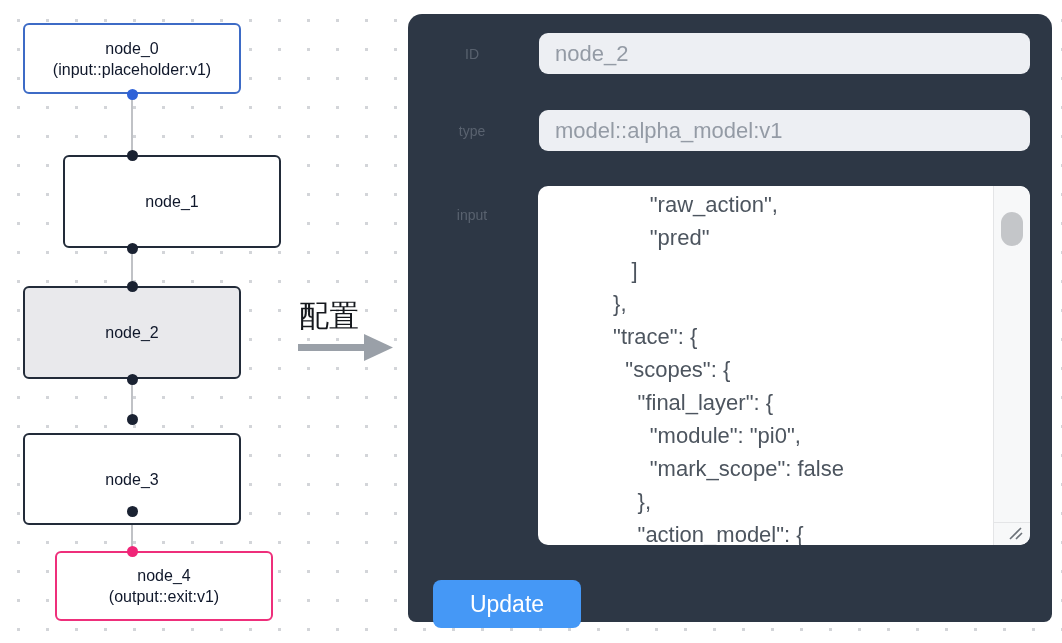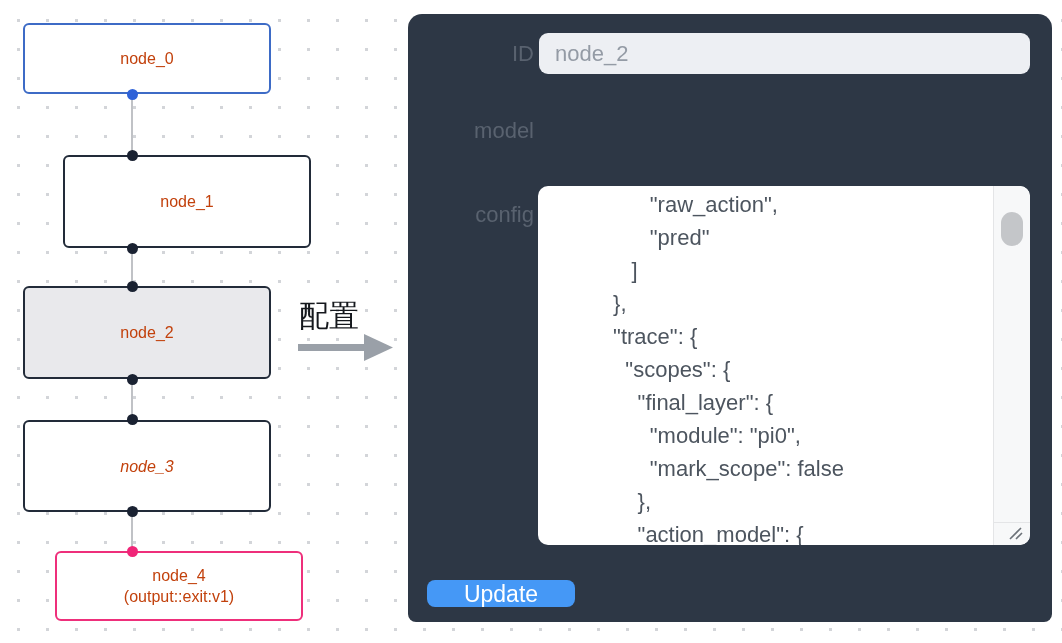--- a/index.html
+++ b/index.html
@@ -5,46 +5,46 @@
   html,body{margin:0;padding:0;}
   body{
     width:1062px;height:643px;position:relative;overflow:hidden;
     font-family:"Liberation Sans", sans-serif;
     background-color:#ffffff;
     background-image:radial-gradient(circle, var(--canvas_dot,#d3d5d9) 1.5px, transparent 2px);
     background-size:29px 29px;
     background-position:4px 6px;
   }
   .node{
-    position:absolute;left:23px;width:248px;box-sizing:border-box;
+    position:absolute;left:23px;width:218px;box-sizing:border-box;
     background:#ffffff;border:2px solid var(--node_border,#222b39);border-radius:6px;
     display:flex;flex-direction:column;align-items:center;justify-content:center;
-    text-align:center;color:#c2410c;font-size:16px;line-height:21px;
+    text-align:center;color:#0f172a;font-size:16px;line-height:21px;
   }
   .node .sub{white-space:pre-line;word-break:break-all;max-width:204px;}
   .node.input-node{border-color:var(--node_input_border,#3d6bc6);}
   .node.output-node{border-color:var(--node_output_border,#ee2f7b);margin-left:32px;}
   .node.selected{background:var(--node_selected_bg,#e9e9ec);border-width:2.5px;}
   .edge{position:absolute;left:131px;width:2px;background:var(--edge,#c0c2c6);}
   .port{position:absolute;left:126.5px;width:11px;height:11px;border-radius:50%;
     background:var(--port,#1a2232);}
   .port.blue{background:var(--port_input,#2f62d8);}
   .port.pink{background:var(--port_output,#f02578);}
   .annot-label{position:absolute;left:299px;top:296px;font-size:30px;
     color:var(--annotation_text,#15181d);text-align:right;}
   .annot-arrow{position:absolute;left:296px;top:330px;}
 
   .panel{
     position:absolute;left:408px;top:14px;width:644px;height:608px;
     background:var(--panel_bg,#2d3745);
     border-radius:14px 14px 8px 8px;
   }
   .panel .flabel{
-    position:absolute;left:34px;width:92px;text-align:right;
-    font-size:22px;color:var(--panel_label,#59626f);line-height:26px;
+    position:absolute;left:18px;width:92px;text-align:center;
+    font-size:14px;color:var(--panel_label,#59626f);line-height:26px;
   }
   .panel input{
     position:absolute;left:131px;width:491px;height:41px;box-sizing:border-box;
     background:var(--field_bg,#edeff3);border:none;border-radius:9px;
     font-family:"Liberation Sans",sans-serif;
     font-size:22px;color:var(--field_text,#949ba5);padding:0 16px;outline:none;
   }
   .config-box{
     position:absolute;left:130px;top:172px;width:492px;height:359px;
     background:var(--config_bg,#ffffff);border-radius:10px;overflow:hidden;
@@ -55,49 +55,50 @@
     white-space:pre;overflow:hidden;height:357px;
   }
   .sb-divider{position:absolute;top:0;left:455px;width:1px;height:359px;background:#e4e5e7;}
   .sb-track{position:absolute;top:0;left:456px;width:36px;height:359px;background:#f7f8f9;
     border-radius:0 10px 10px 0;}
   .sb-thumb{position:absolute;top:26px;left:463px;width:22px;height:34px;border-radius:11px;
     background:#c4c6c9;}
   .sb-corner-line{position:absolute;left:455px;top:336px;width:37px;height:1px;background:#e4e5e7;}
   .resize-handle{position:absolute;left:468px;top:338px;}
   .update-btn{
-    position:absolute;left:19px;top:566px;width:148px;height:27px;
+    position:absolute;left:25px;top:566px;width:148px;height:48px;
     background:var(--button_bg,#4598f6);color:var(--button_text,#ffffff);
     border:none;border-radius:8px;font-family:"Liberation Sans",sans-serif;
     font-size:23px;font-weight:500;cursor:pointer;
   }
 </style>
 </head>
 <body>
 
 <div>
 
   <div class="edge" style="top:94px;height:61px;"></div>
   <div class="edge" style="top:248px;height:38px;"></div>
   <div class="edge" style="top:379px;height:40px;"></div>
   <div class="edge" style="top:511px;height:40px;"></div>
 
   <div class="node input-node" style="top:23px;height:71px;">
     <div>node_0</div>
+    <div class="sub">(input::placeholder:v1)</div>
   </div>
 
   <div class="node" style="top:155px;height:93px;margin-left:40px;">
     <div>node_1</div>
   </div>
 
   <div class="node selected" style="top:286px;height:93px;">
     <div>node_2</div>
   </div>
 
-  <div class="node" style="top:420px;height:92px;font-style:italic;">
+  <div class="node" style="top:433px;height:92px;">
     <div>node_3</div>
   </div>
 
   <div class="node output-node" style="top:551px;height:70px;">
     <div>node_4</div>
     <div class="sub">(output::exit:v1)</div>
   </div>
 
   <div class="port blue" style="top:88.5px;"></div>
   <div class="port" style="top:149.5px;"></div>
@@ -113,23 +114,24 @@
 <svg class="annot-arrow" width="100" height="36" viewBox="0 0 100 36">
   <path d="M2 17.5 H70" stroke="#9aa0a8" stroke-width="7" fill="none"></path>
   <polygon points="68,4 97,17.5 68,31" fill="#9aa0a8"></polygon>
 </svg>
 
 <div class="panel">
 
   <div class="flabel" style="top:27px;">ID</div>
   <input style="top: 19px;" type="text" value="node_2">
 
-  <div class="flabel" style="top:104px;">model</div>
+  <div class="flabel" style="top:104px;">type</div>
+  <input style="top: 96px;" type="text" value="model::alpha_model:v1">
 
-  <div class="flabel" style="top:188px;">config</div>
+  <div class="flabel" style="top:188px;">input</div>
   <div class="config-box">
     <pre>                "raw_action",
                 "pred"
              ]
           },
           "trace": {
             "scopes": {
               "final_layer": {
                 "module": "pi0",
                 "mark_scope": false

